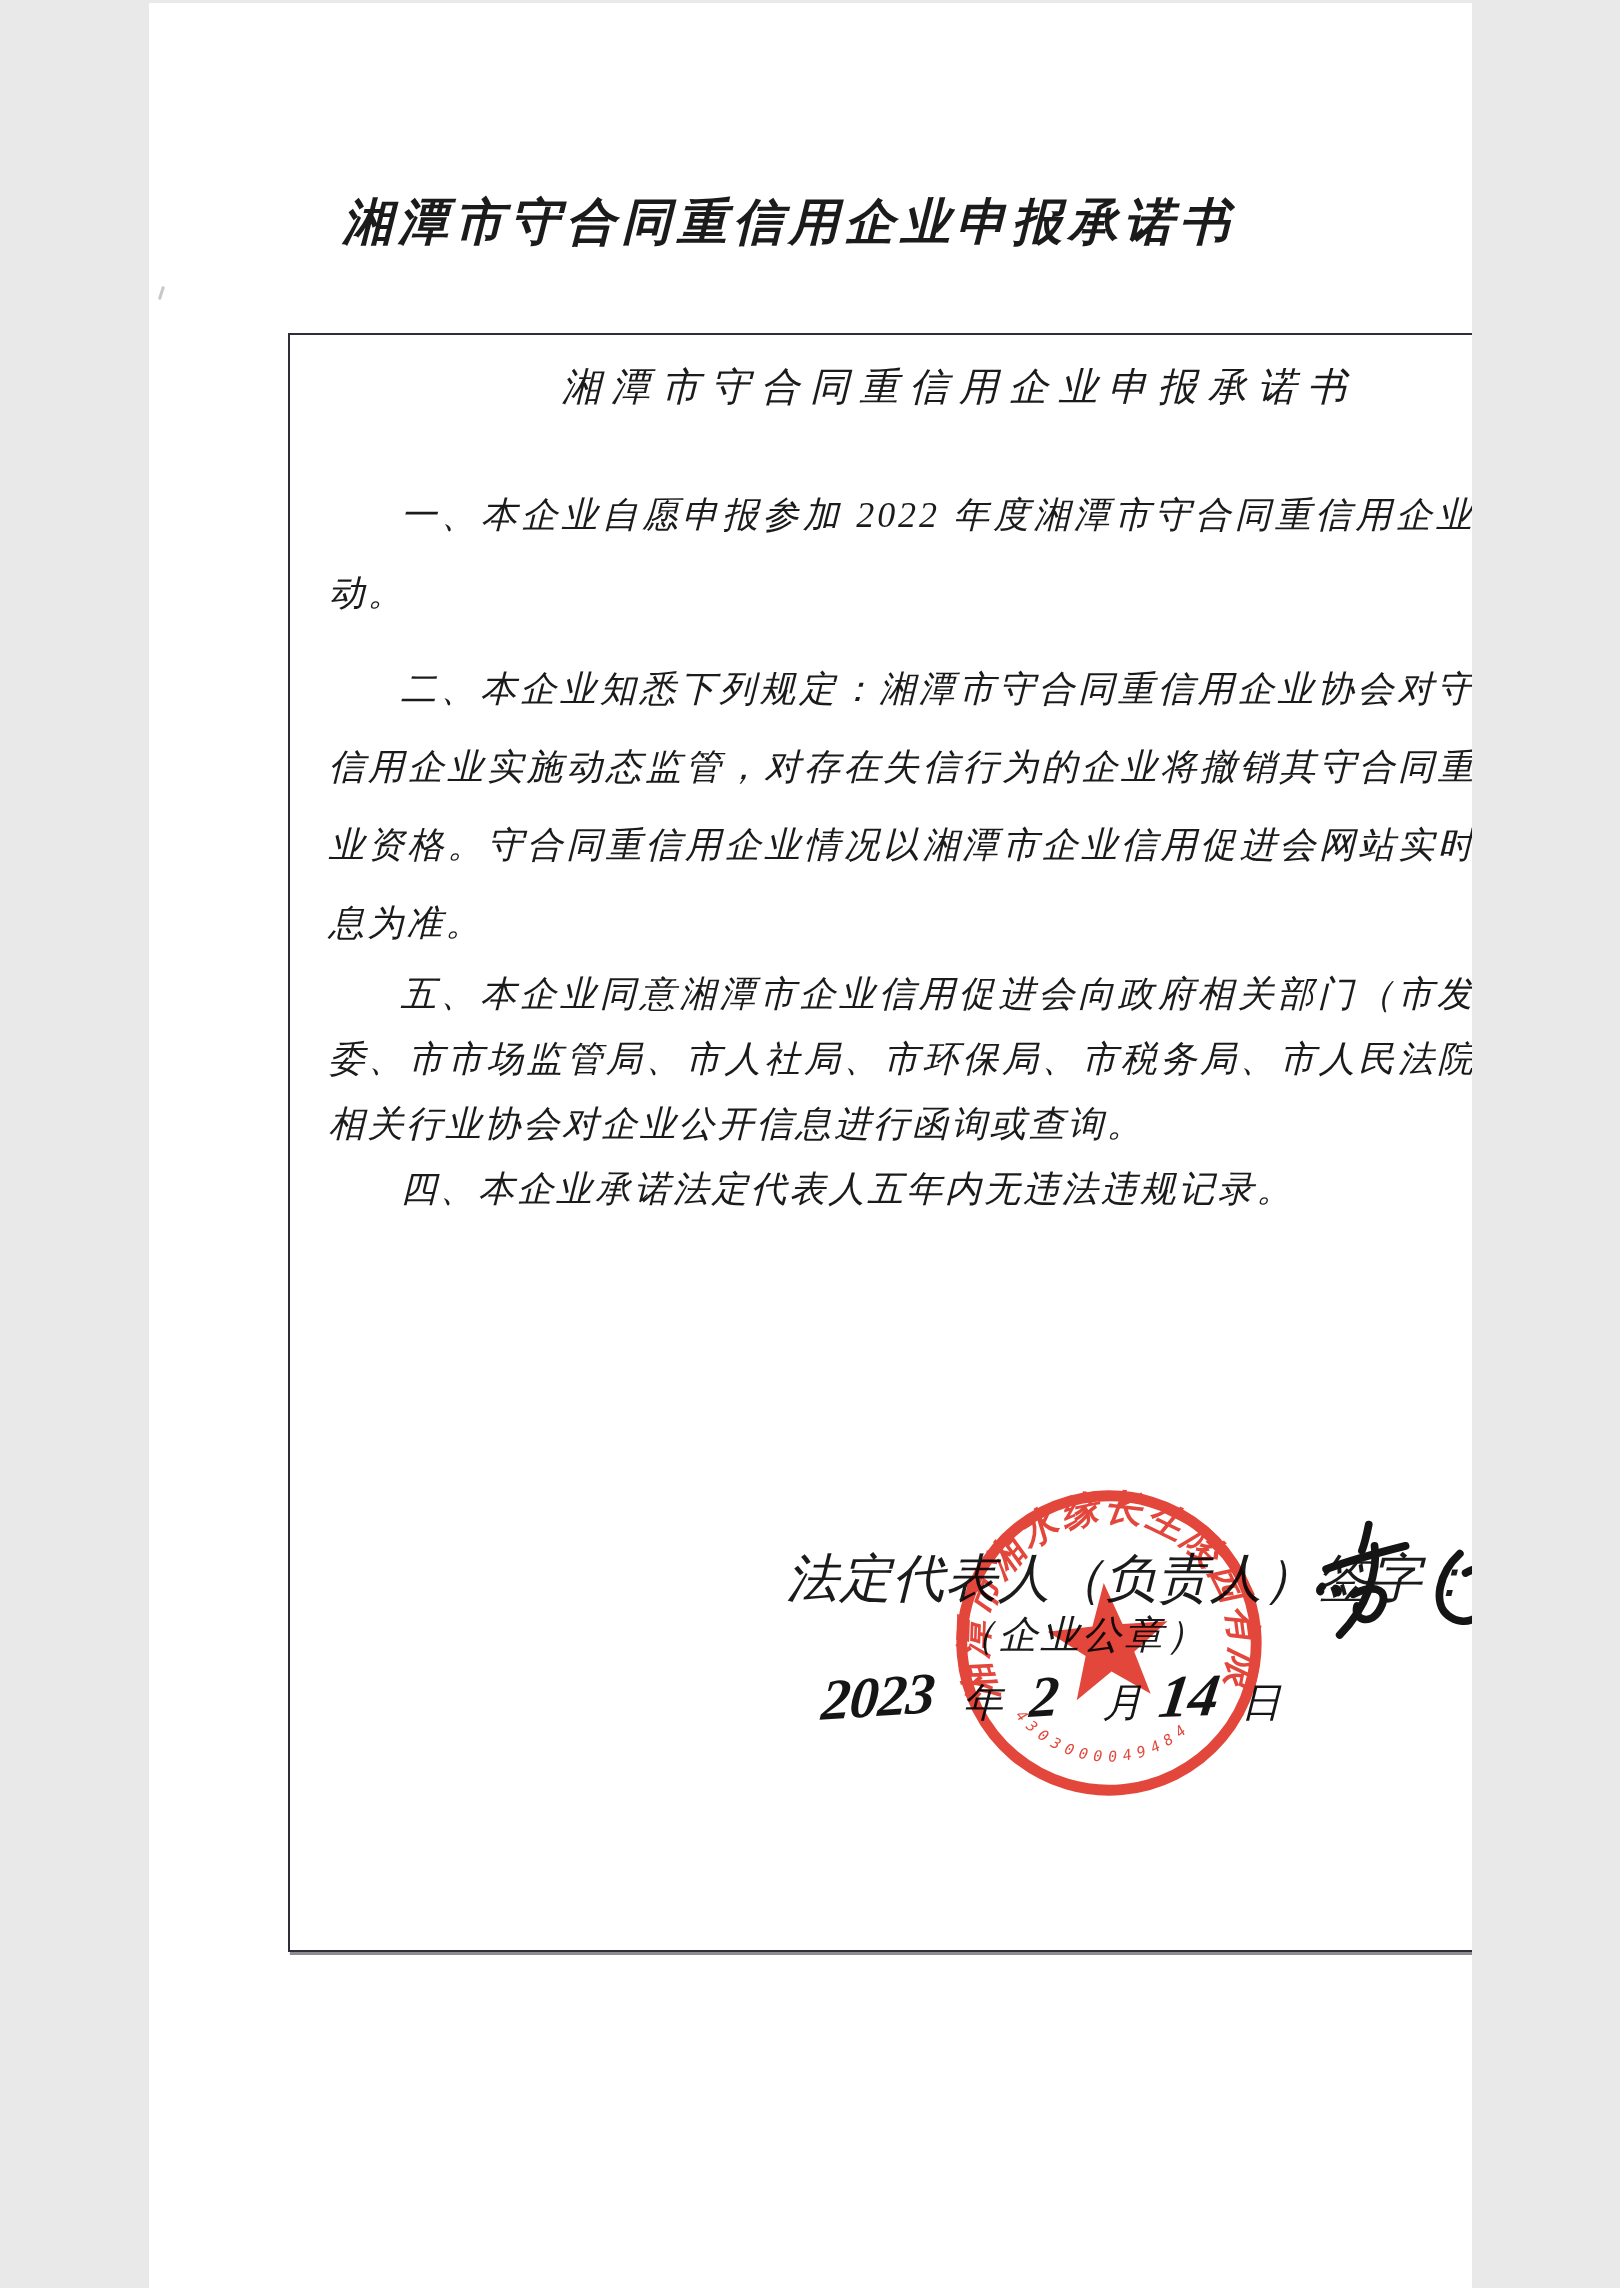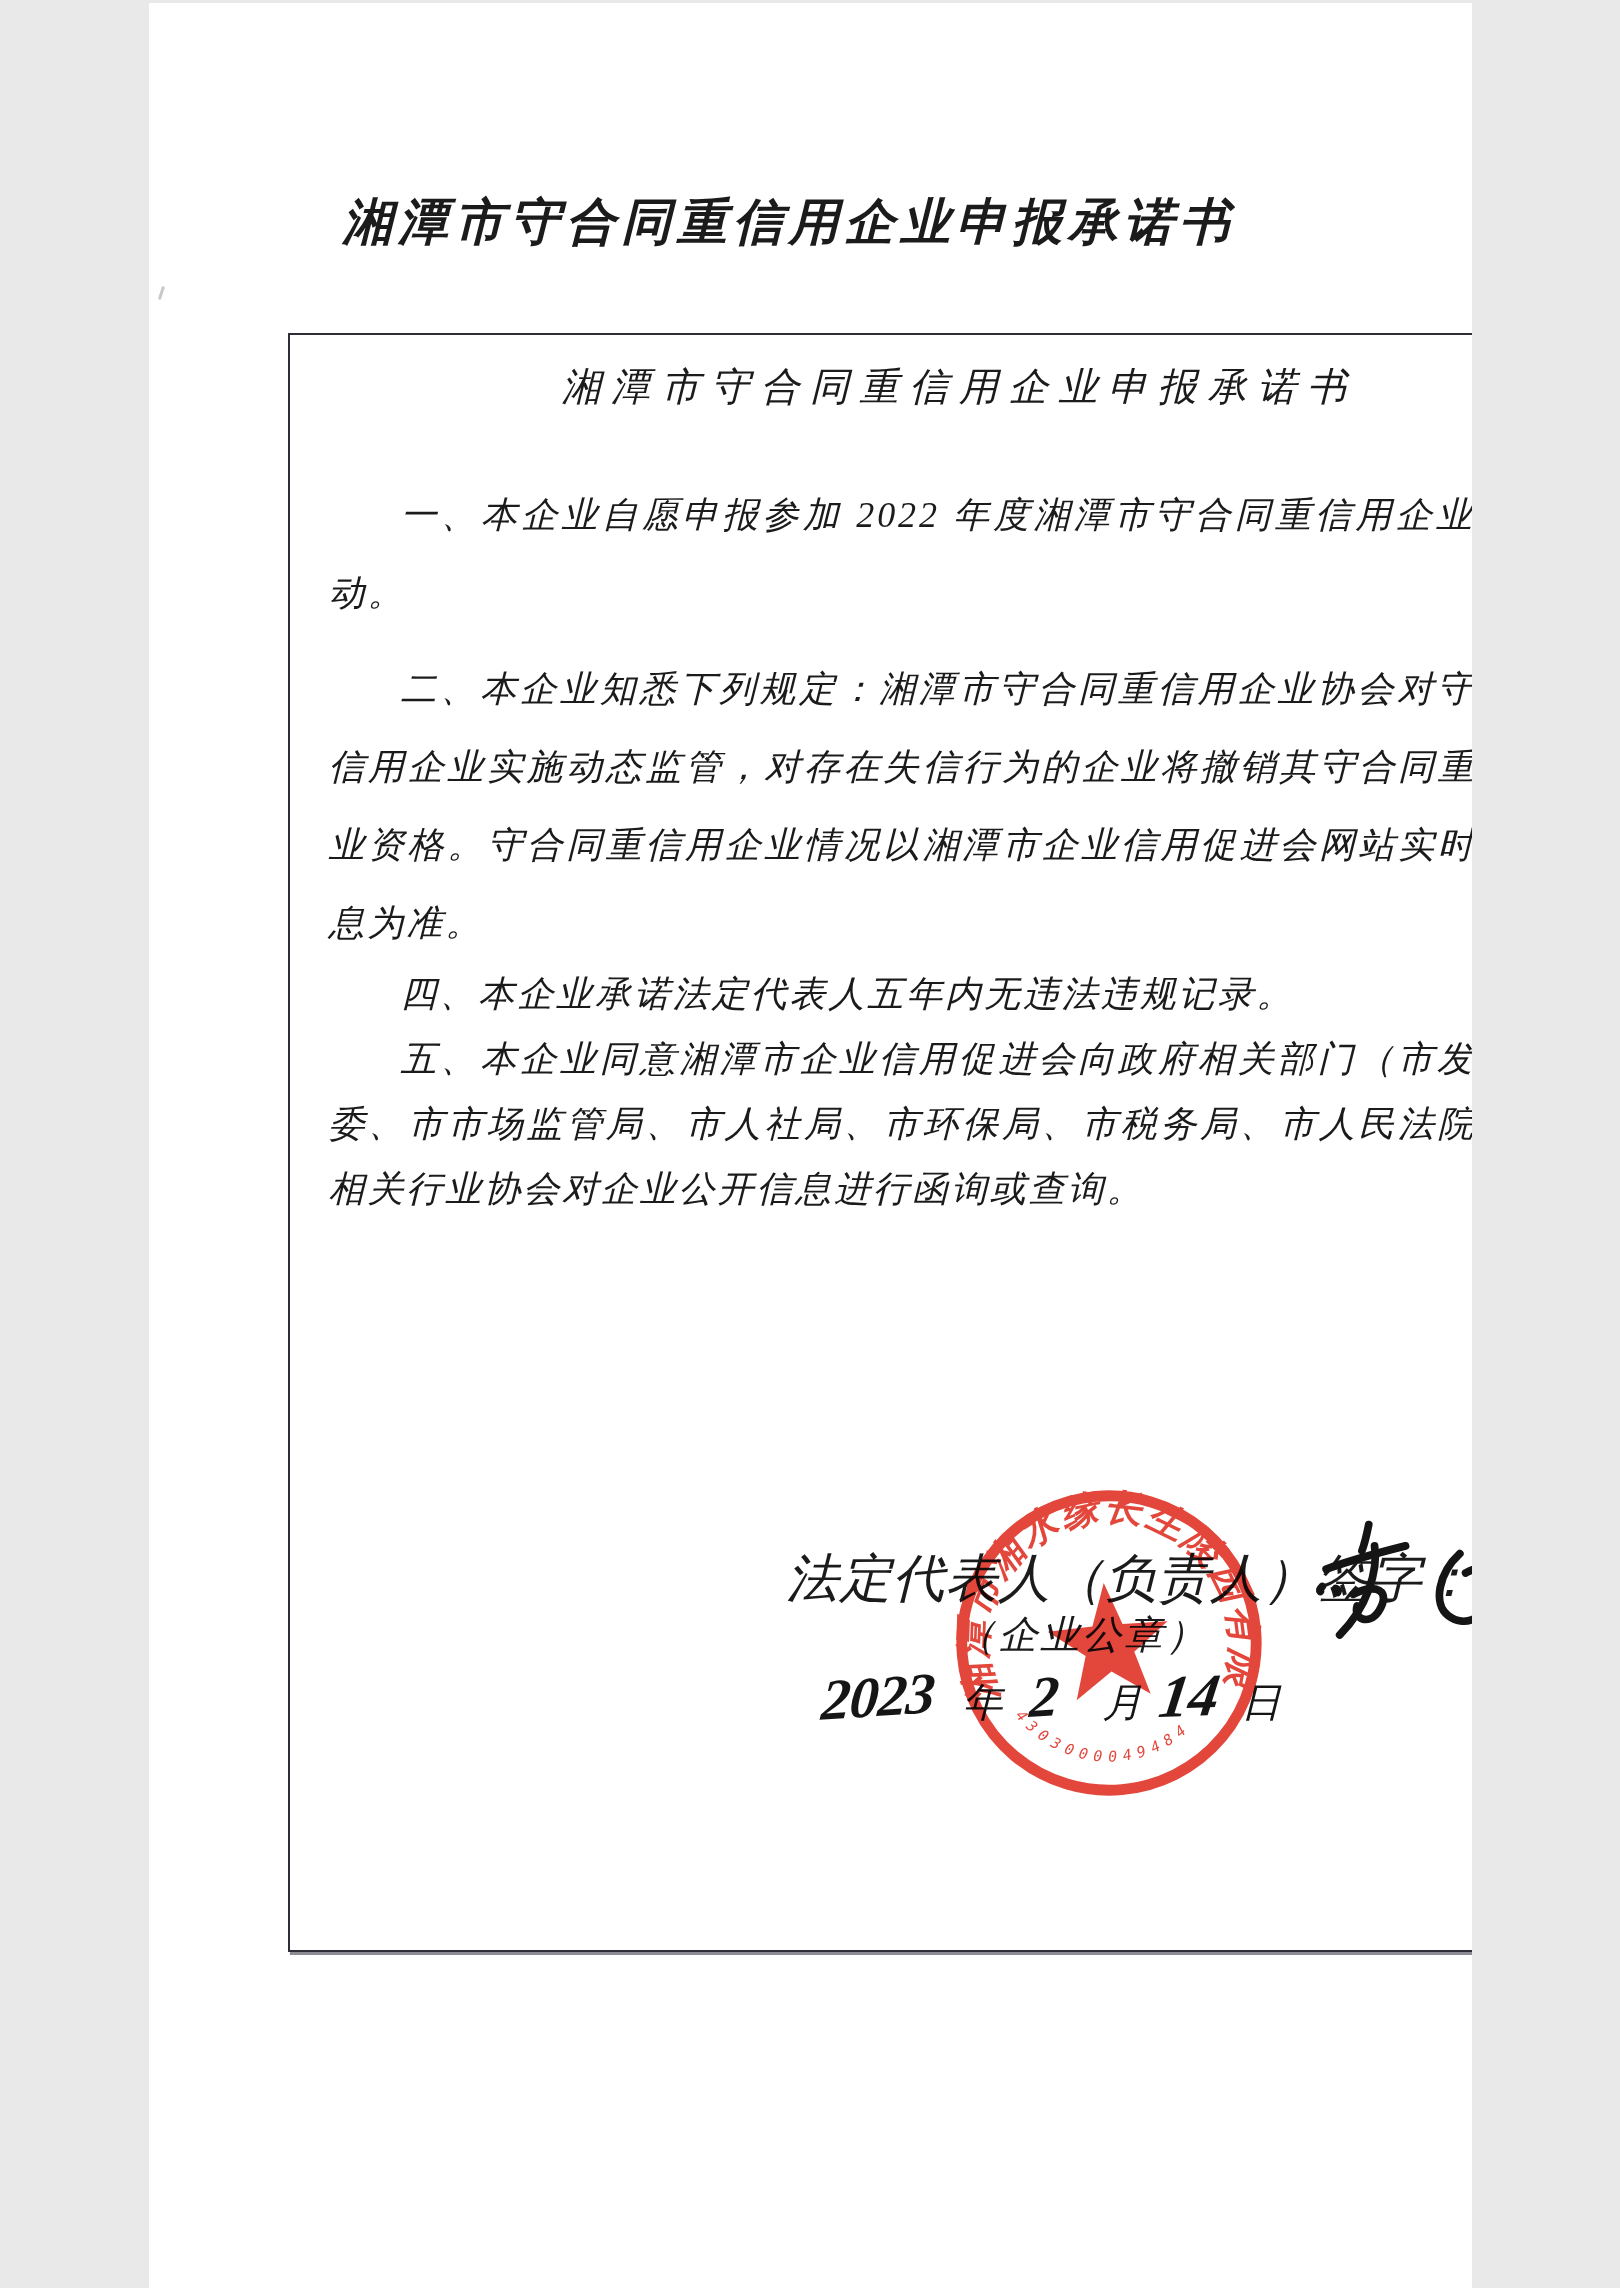--- a/index.html
+++ b/index.html
@@ -91,22 +91,22 @@
   <div class="artifact artifact-tl"></div>
   <div class="artifact artifact-br"></div>
 
   <div class="doc-box">
 
     <div class="inner-title">湘潭市守合同重信用企业申报承诺书</div>
 
     <div class="body-text">
       <p class="p-loose">一、本企业自愿申报参加 2022 年度湘潭市守合同重信用企业公示活动。</p>
       <p class="p-loose gap-a">二、本企业知悉下列规定：湘潭市守合同重信用企业协会对守合同重信用企业实施动态监管，对存在失信行为的企业将撤销其守合同重信用企业资格。守合同重信用企业情况以湘潭市企业信用促进会网站实时公告信息为准。</p>
+      <p class="p-tight">五、本企业同意湘潭市企业信用促进会向政府相关部门（市发展改革委、市市场监管局、市人社局、市环保局、市税务局、市人民法院等）及相关行业协会对企业公开信息进行函询或查询。</p>
       <p class="p-tight">四、本企业承诺法定代表人五年内无违法违规记录。</p>
-      <p class="p-tight">五、本企业同意湘潭市企业信用促进会向政府相关部门（市发展改革委、市市场监管局、市人社局、市环保局、市税务局、市人民法院等）及相关行业协会对企业公开信息进行函询或查询。</p>
     </div>
 
     <div class="sig-label">法定代表人（负责人）签字：</div>
 
     <svg class="signature-svg" viewBox="0 0 300 160">
       <title>袁建</title>
       <g fill="none" stroke="#151515" stroke-width="8" stroke-linecap="round" stroke-linejoin="round">
         <path d="M30,78 C28,80 27,82 28,83"></path>
         <path d="M44,80 C46,81 47,82 46,84"></path>
         <path d="M78,14 C76,24 74,33 71,41"></path>

